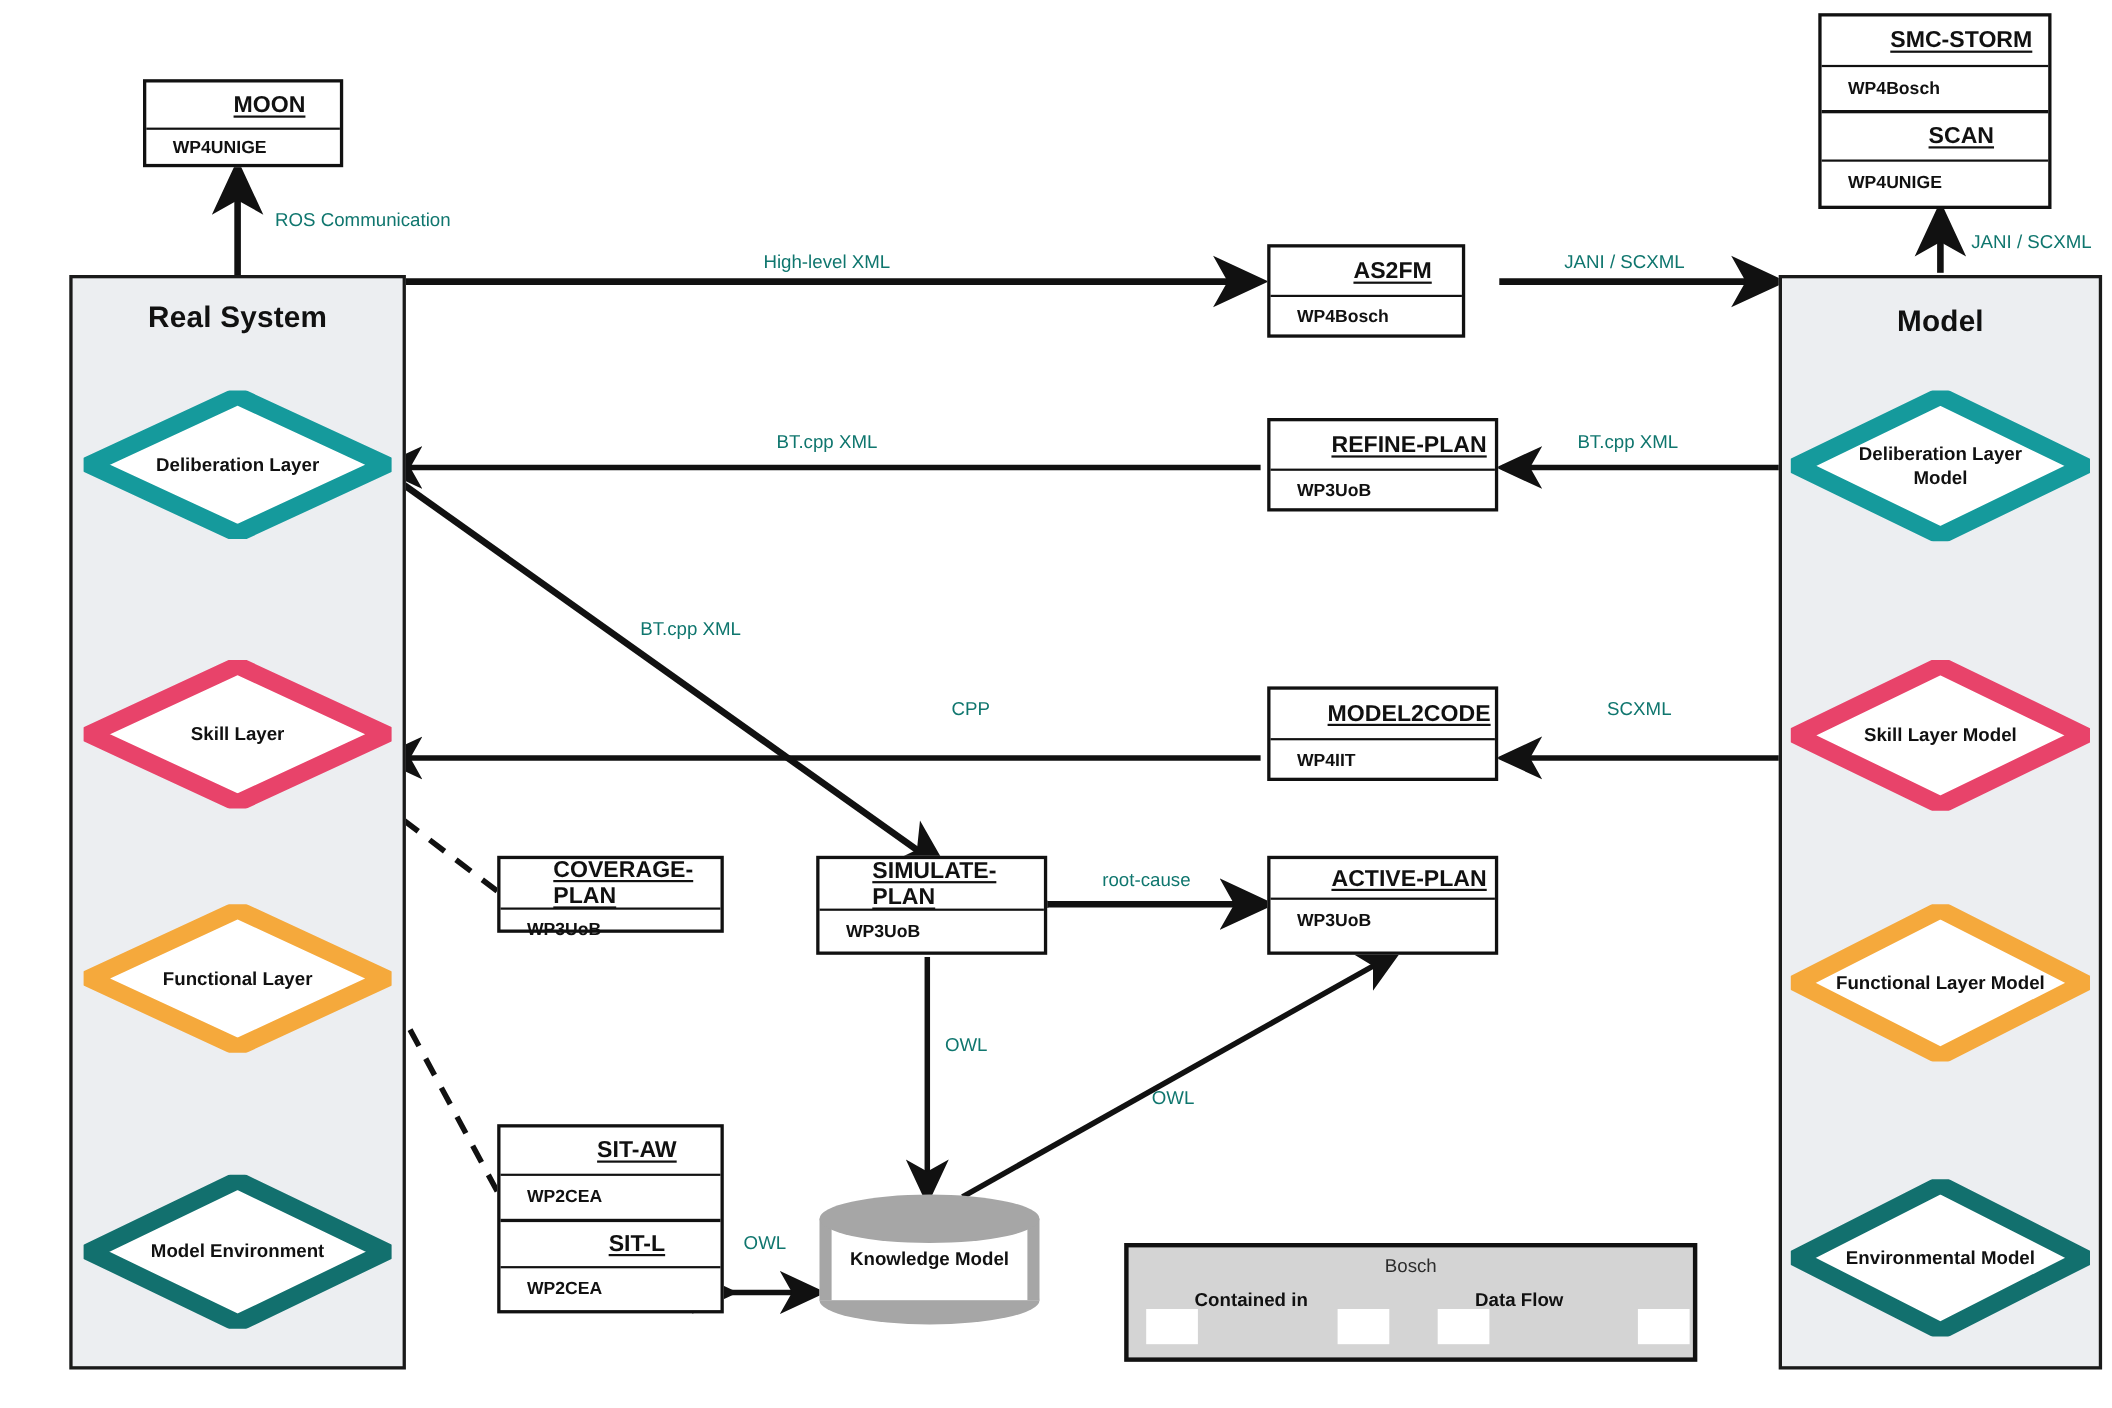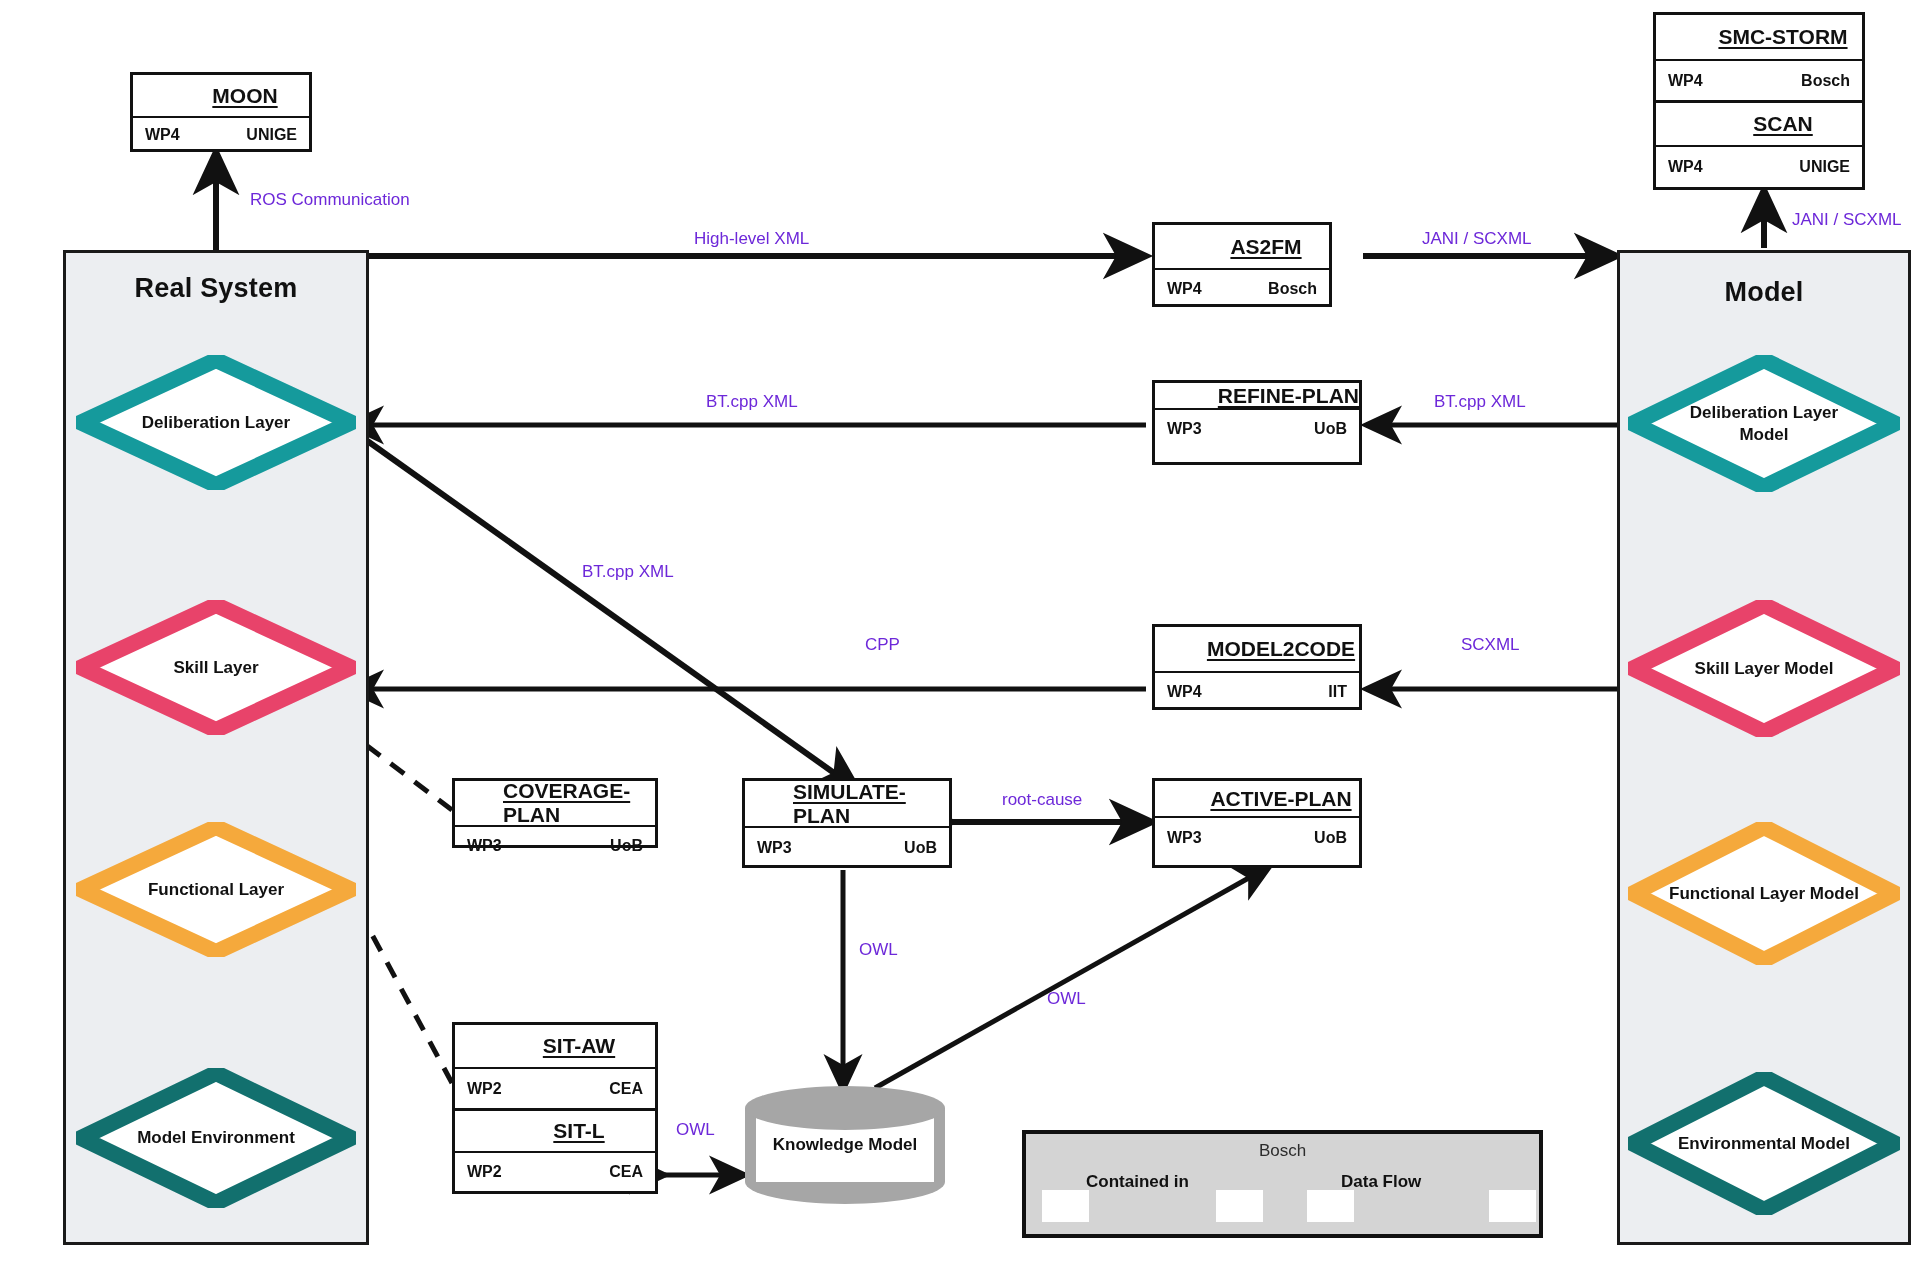--- a/index.html
+++ b/index.html
@@ -88,22 +88,22 @@
     padding-left: 48px;
   }
   .tb-title span {
     font-size: 21px;
     font-weight: bold;
     color: #111111;
     text-decoration: underline;
     text-underline-offset: 3px;
   }
   .tb-meta {
-    justify-content: space-between;
-    padding: 0 12px;
+    justify-content: flex-start;
+    padding: 0 24px;
   }
   .tb-meta span {
     font-size: 16px;
     font-weight: bold;
     color: #111111;
   }
   .tb-div { border-bottom: 3px solid #111111; }
 
   
   .cylinder {
@@ -145,21 +145,21 @@
     font-size: 17px;
     font-weight: bold;
     color: #111111;
     z-index: 4;
   }
 
   
   .edge-label {
     position: absolute;
     font-size: 17px;
-    color: #6d28d9;
+    color: #0f766e;
     white-space: nowrap;
     z-index: 7;
     background: transparent;
   }
 
   
   .legend {
     position: absolute;
     background: #d4d4d4;
     border: 4px solid #111111;
@@ -346,21 +346,21 @@
     <div class="tb-row tb-title" style="height:45px;">
       <span>AS2FM</span>
     </div>
     <div class="tb-row tb-meta" style="height:37px;">
       <span>WP4</span>
       <span>Bosch</span>
     </div>
   </div>
 
   <div class="toolbox" style="left:1152px; top:380px; width:210px; height:85px;">
-    <div class="tb-row tb-title" style="height:27px;justify-content:flex-end;">
+    <div class="tb-row tb-title" style="height:45px;">
       <span>REFINE-PLAN</span>
     </div>
     <div class="tb-row tb-meta" style="height:37px;">
       <span>WP3</span>
       <span>UoB</span>
     </div>
   </div>
 
   <div class="toolbox" style="left:1152px; top:624px; width:210px; height:86px;">
     <div class="tb-row tb-title" style="height:46px;">

